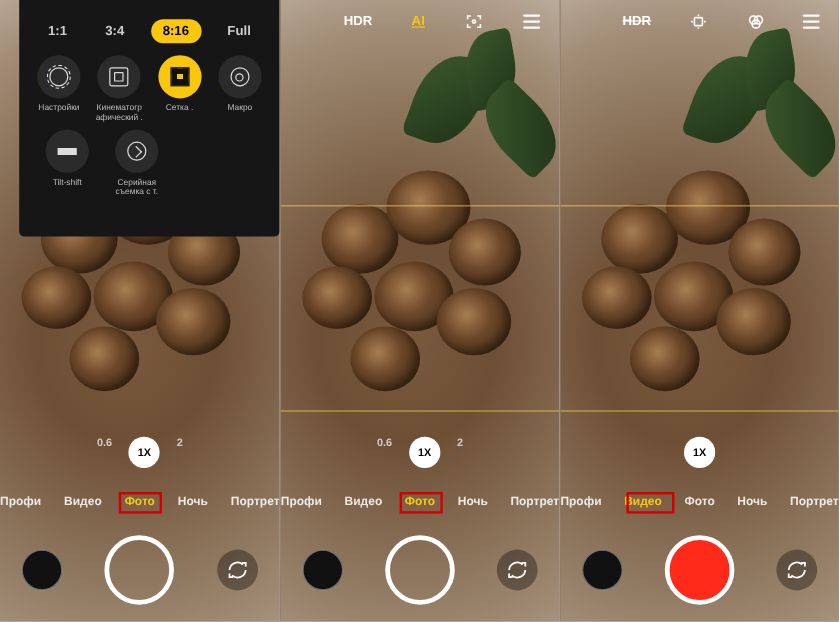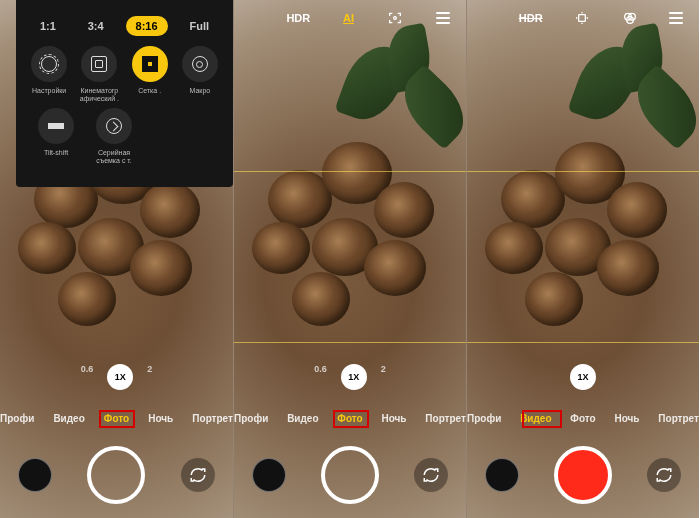--- a/index.html
+++ b/index.html
@@ -17,21 +17,21 @@
   .c4{width:58px;height:52px;left:18px;top:222px}
   .c5{width:66px;height:58px;left:78px;top:218px}
   .c6{width:62px;height:56px;left:130px;top:240px}
   .c7{width:58px;height:54px;left:58px;top:272px}
   .leaf { position:absolute; background:linear-gradient(135deg,#3d5a2f,#1e3215); border-radius:60% 10% 60% 10%; }
   .l1{width:54px;height:78px;left:112px;top:44px;transform:rotate(20deg)}
   .l2{width:42px;height:64px;left:154px;top:26px;transform:rotate(-10deg)}
   .l3{width:48px;height:74px;left:176px;top:70px;transform:rotate(-46deg)}
 
   
-  .panel { position:absolute; left:0; right:0; top:0; background:#161616; color:#ddd; z-index:5; padding:12px 8px 20px; border-bottom-left-radius:4px; border-bottom-right-radius:4px;margin-left:16px; }
+  .panel { position:absolute; left:0; right:0; top:0; background:#161616; color:#ddd; z-index:5; padding:12px 8px 30px; border-bottom-left-radius:4px; border-bottom-right-radius:4px;margin-left:16px; }
   .row { display:flex; justify-content:space-around; align-items:center; margin:4px 0 10px; font-size:11px; color:#ccc; }
   .pill { padding:4px 10px; border-radius:14px; font-weight:600; font-size:11px; }
   .pill.active { background:#f9c80e; color:#000; }
   .ico-timer { width:14px; height:14px; border:1.5px solid #ccc; border-radius:50%; position:relative; }
   .ico-timer::after{content:'';position:absolute;width:1.5px;height:5px;background:#ccc;left:5px;top:1px}
   .tile-row { display:flex; justify-content:space-around; margin:6px 0 2px; }
   .tile { display:flex; flex-direction:column; align-items:center; width:52px; gap:5px; color:#bbb; font-size:7px; text-align:center; line-height:1.1; }
   .circ { width:36px; height:36px; border-radius:50%; background:#2b2b2b; display:flex; align-items:center; justify-content:center; }
   .circ.active { background:#f9c80e; }
   .gly { width:16px; height:16px; position:relative; }

